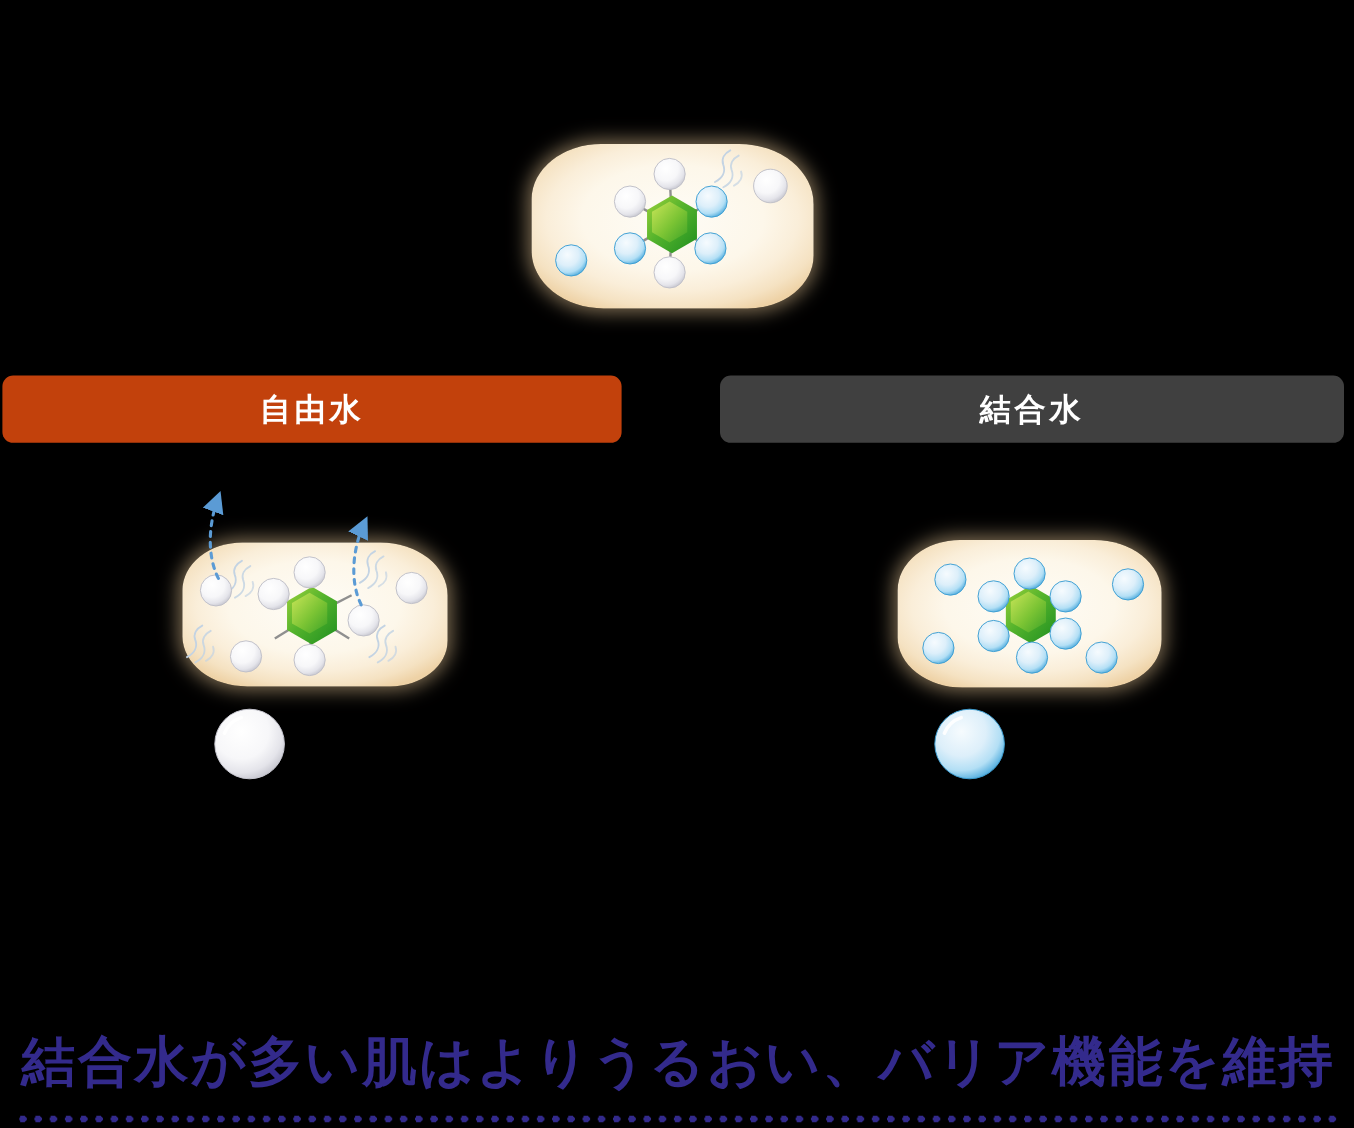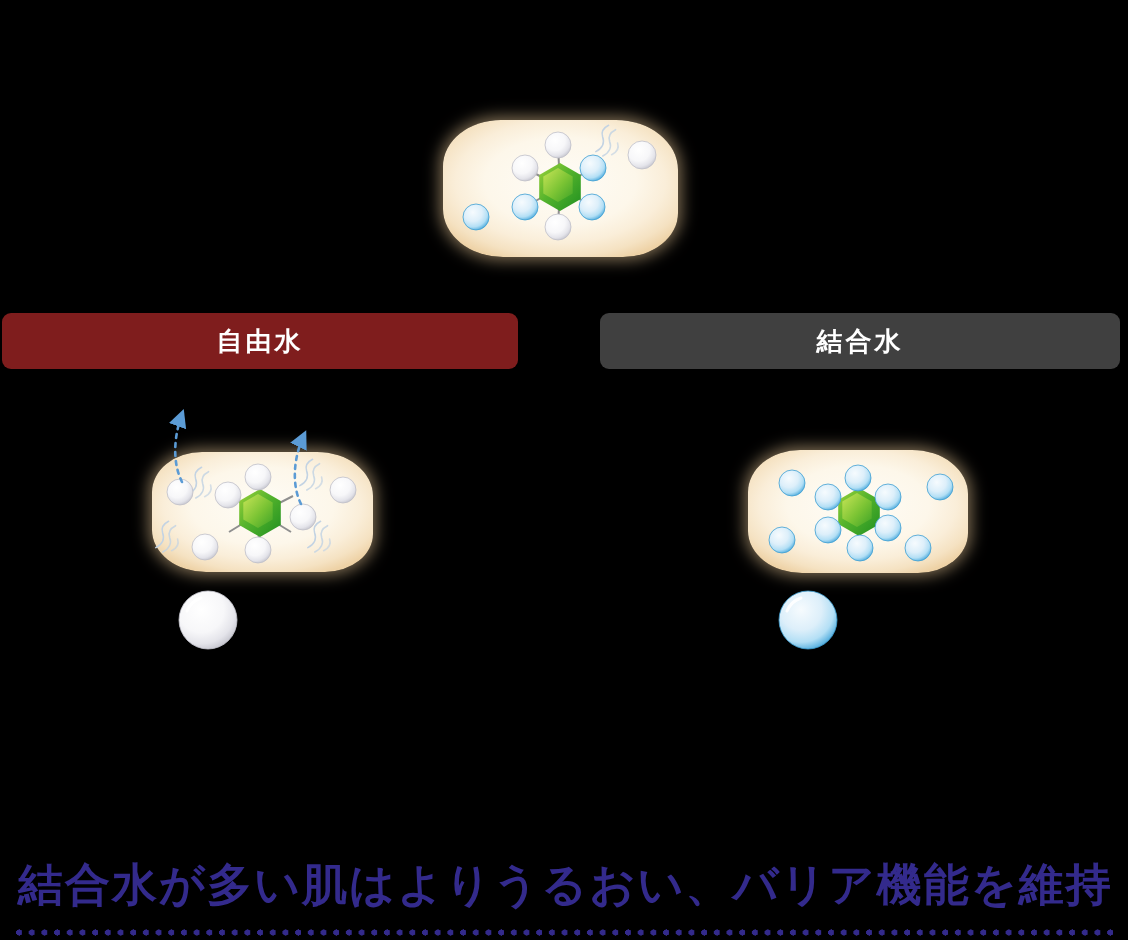--- a/index.html
+++ b/index.html
@@ -22,21 +22,21 @@
   .cell.right {left:748px; top:450px; width:220px; height:123px;
                border-radius:52px 56px 50px 54px / 42px 44px 40px 42px;}
   .cell svg{position:absolute;left:0;top:0;}
 
   
   .banner{
     position:absolute;height:56px;border-radius:9px;
     display:flex;align-items:center;justify-content:center;
     color:#ffffff;font-size:26px;font-weight:bold;letter-spacing:3px;
   }
-  .banner.free {left:2px;  top:313px; width:516px; background:#7f1d1d;}
+  .banner.free {left:2px;  top:313px; width:516px; background:#c2410c;}
   .banner.bound{left:600px;top:313px; width:520px; background:#404040;}
 
   
   .headline{
     position:absolute;left:18px;top:855px;width:1100px;
     font-size:45px;font-weight:bold;letter-spacing:2px;
     color:#332a8c;white-space:nowrap;
   }
   
   .dots{

